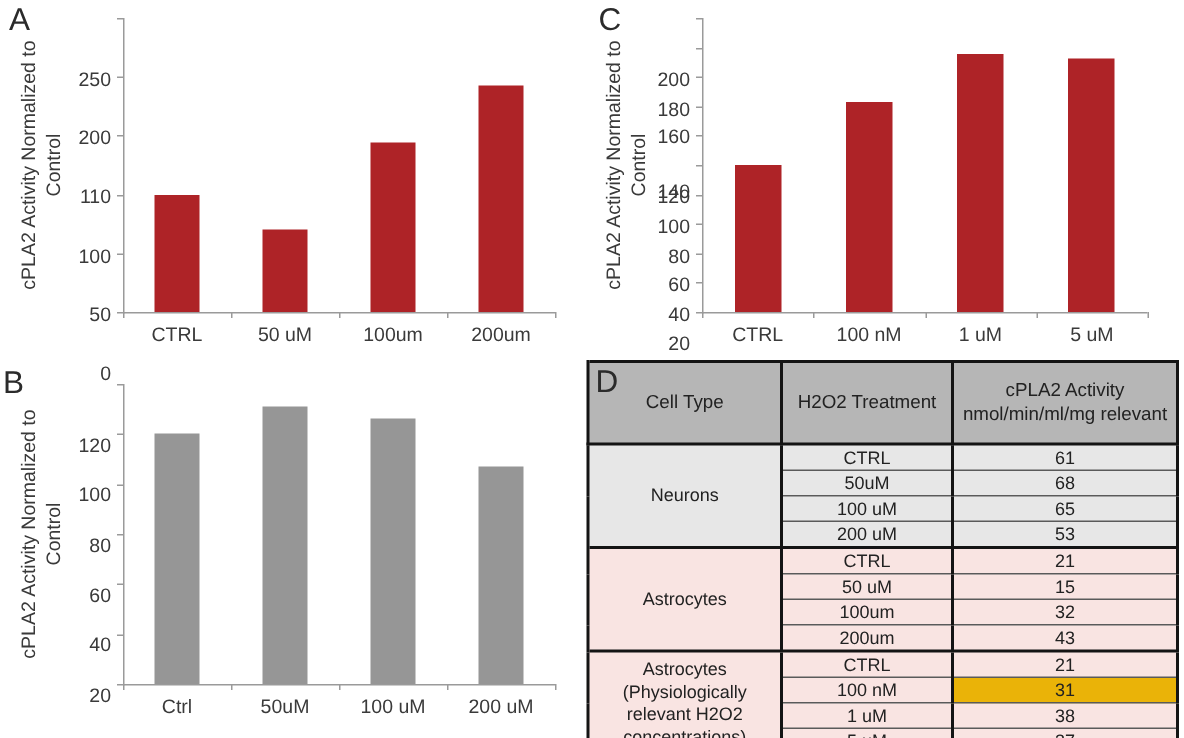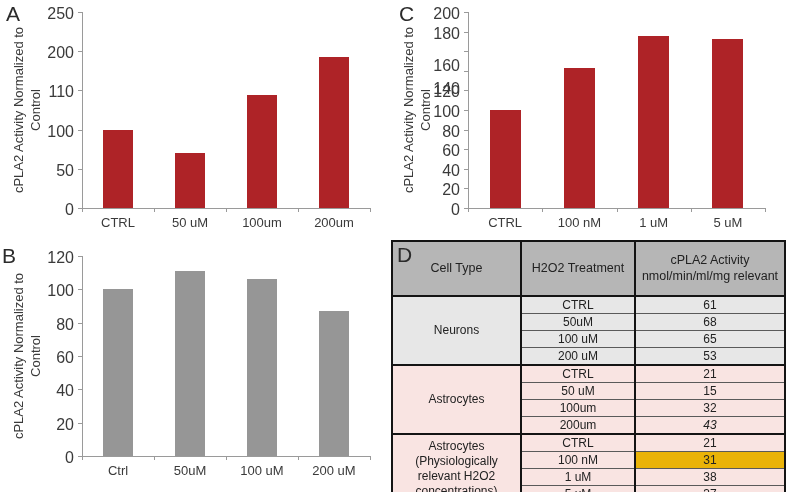--- a/index.html
+++ b/index.html
@@ -13,21 +13,21 @@
   #panel-b{left:0;top:240px;width:390px;height:252px;}
   #panel-d{left:390px;top:240px;width:399px;height:252px;}
   .plabel{position:absolute;font-size:21px;line-height:1;color:#2b2b2b;z-index:6;}
   #panel-a .plabel{left:6px;top:3px;}
   #panel-b .plabel{left:2px;top:5px;}
   #panel-c .plabel{left:9px;top:3px;}
   #panel-d .plabel{left:7px;top:4px;}
   .chart{position:absolute;left:0;top:0;right:0;bottom:0;}
   .chart .axis{position:absolute;background:#9a9a9a;}
   .chart .bar{position:absolute;}
-  .chart .ytick{position:absolute;font-size:16px;color:#3a3a3a;text-align:right;width:40px;line-height:1;}
+  .chart .ytick{position:absolute;font-size:13px;color:#3a3a3a;text-align:right;width:40px;line-height:1;margin-top:40px;}
   .chart .xtick{position:absolute;font-size:13px;color:#3a3a3a;text-align:center;line-height:1;}
   .chart .ylab{
     position:absolute;transform:translate(-50%,-50%) rotate(-90deg);
     text-align:center;font-size:13px;line-height:1.3;color:#3a3a3a;white-space:normal;
   }
   
   .rtable{
     position:absolute;left:1px;top:0;width:395px;
     border-collapse:collapse;table-layout:fixed;
     border:2px solid #141414;
@@ -101,21 +101,21 @@
         <div class="ytick" style="left: 30px; top: 143.2px;">60</div>
         <div class="axis" style="left: 74px; top: 149.2px; width: 4px; height: 1px;"></div>
         <div class="ytick" style="left: 30px; top: 123.6px;">80</div>
         <div class="axis" style="left: 74px; top: 129.6px; width: 4px; height: 1px;"></div>
         <div class="ytick" style="left: 30px; top: 104px;">100</div>
         <div class="axis" style="left: 74px; top: 110px; width: 4px; height: 1px;"></div>
         <div class="ytick" style="left: 30px; top: 84.4px;">120</div>
         <div class="axis" style="left: 74px; top: 90.4px; width: 4px; height: 1px;"></div>
         <div class="ytick" style="left: 30px; top: 81px;">140</div>
         <div class="axis" style="left: 74px; top: 70.8px; width: 4px; height: 1px;"></div>
-        <div class="ytick" style="left: 30px; top: 58px;">160</div>
+        <div class="ytick" style="left: 30px; top: 44px;">160</div>
         <div class="axis" style="left: 74px; top: 51.2px; width: 4px; height: 1px;"></div>
         <div class="ytick" style="left: 30px; top: 25.6px;">180</div>
         <div class="axis" style="left: 74px; top: 31.6px; width: 4px; height: 1px;"></div>
         <div class="ytick" style="left: 30px; top: 6px;">200</div>
         <div class="axis" style="left: 74px; top: 12px; width: 4px; height: 1px;"></div>
         <div class="axis" style="left: 78px; top: 208px; width: 1px; height: 4px;"></div>
         <div class="axis" style="left: 152.25px; top: 208px; width: 1px; height: 4px;"></div>
         <div class="axis" style="left: 226.5px; top: 208px; width: 1px; height: 4px;"></div>
         <div class="axis" style="left: 300.75px; top: 208px; width: 1px; height: 4px;"></div>
         <div class="axis" style="left: 375px; top: 208px; width: 1px; height: 4px;"></div>
@@ -207,21 +207,21 @@
           <tr>
             <td style="background: rgb(249, 228, 226);">50 uM</td>
             <td style="background: rgb(249, 228, 226);">15</td>
           </tr>
           <tr>
             <td style="background: rgb(249, 228, 226);">100um</td>
             <td style="background: rgb(249, 228, 226);">32</td>
           </tr>
           <tr>
             <td style="background: rgb(249, 228, 226);">200um</td>
-            <td style="background: rgb(249, 228, 226); font-style: italic;">43</td>
+            <td style="background: rgb(249, 228, 226);">43</td>
           </tr>
           <tr class="sec-first">
             <td rowspan="4" class="celltype" style="background: rgb(249, 228, 226);">Astrocytes (Physiologically relevant H2O2 concentrations)</td>
             <td style="background: rgb(249, 228, 226);">CTRL</td>
             <td style="background: rgb(249, 228, 226);">21</td>
           </tr>
           <tr>
             <td style="background: rgb(249, 228, 226);">100 nM</td>
             <td style="background: #eab308;">31</td>
           </tr>

